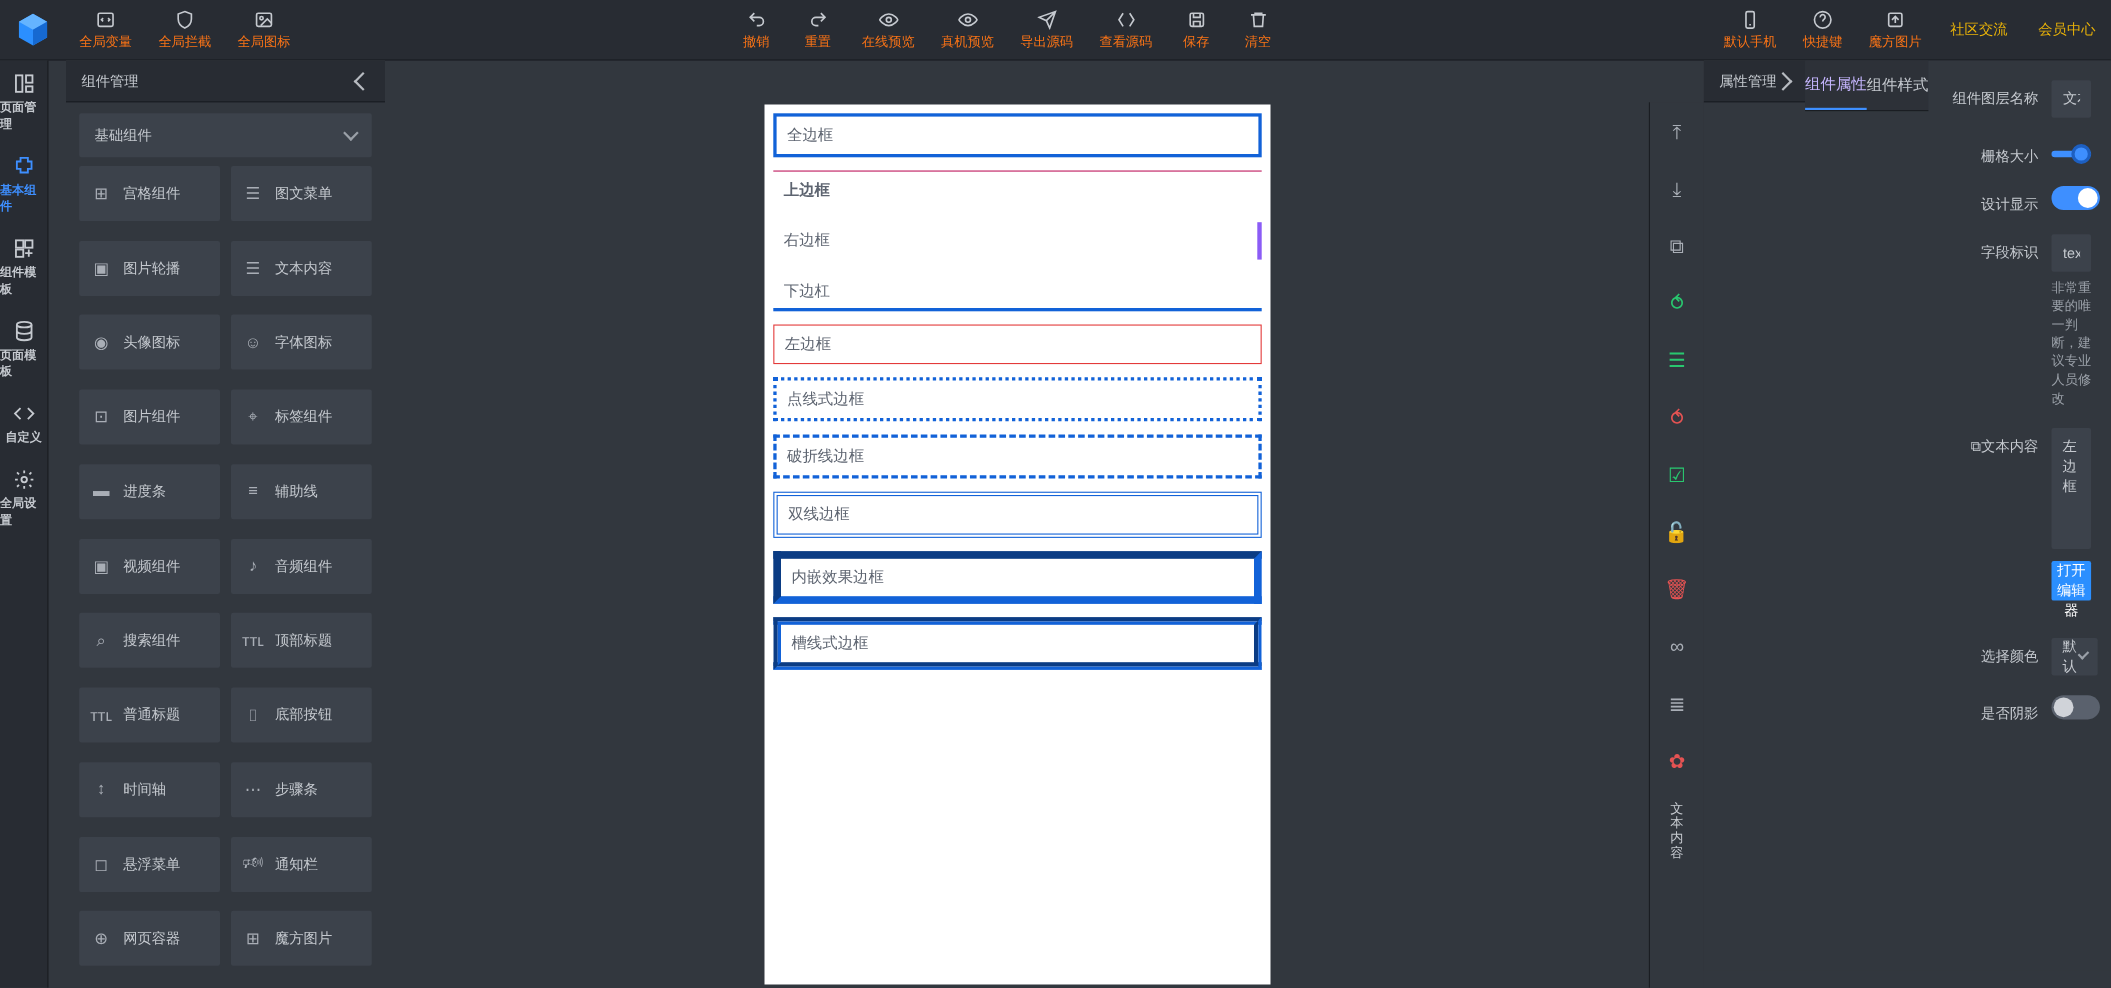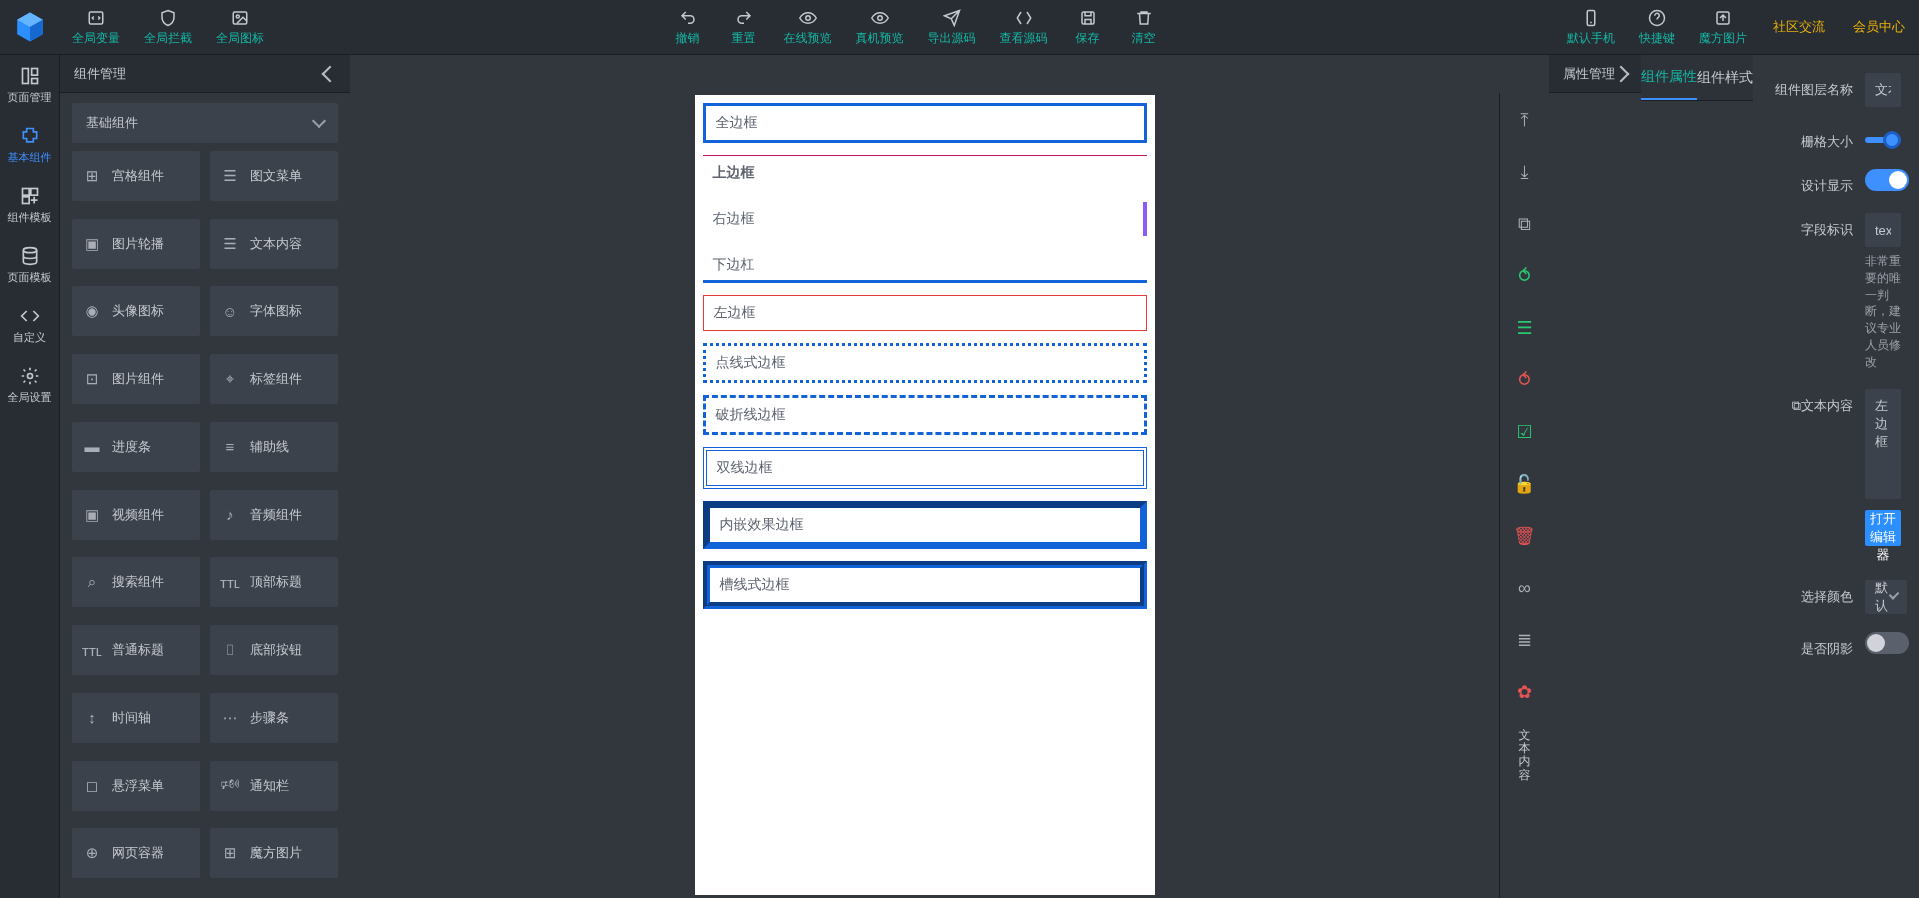--- a/index.html
+++ b/index.html
@@ -3,28 +3,28 @@
 <meta charset="utf-8">
 <style>
 * { box-sizing: border-box; margin: 0; padding: 0; }
 body { font-family: -apple-system, "PingFang SC", "Microsoft YaHei", sans-serif; background: #32373e; color: #c5c9cf; font-size: 13px; width: 1919px; height: 898px; overflow: hidden; position: relative; }
 
 
 .topbar { height: 55px; background: #282c33; display: flex; align-items: center; border-bottom: 1px solid #1a1d22; }
 .topbar .logo { width: 60px; display: flex; align-items: center; justify-content: center; }
 .topbar .logo svg { width: 32px; height: 32px; }
 .top-group { display: flex; }
-.top-btn { display: flex; flex-direction: column; align-items: center; justify-content: center; padding: 4px 12px; cursor: pointer; color: #14b8a6; gap: 2px; min-width: 56px; }
+.top-btn { display: flex; flex-direction: column; align-items: center; justify-content: center; padding: 4px 12px; cursor: pointer; color: #f97316; gap: 2px; min-width: 56px; }
 .top-btn .ico { width: 20px; height: 20px; display: flex; align-items: center; justify-content: center; font-size: 16px; }
 .top-btn .lbl { font-size: 12px; }
 .top-spacer { flex: 1; }
 .top-right-link { padding: 0 14px; cursor: pointer; font-size: 13px; color: #eab308; }
 
 
-.leftnav { position: absolute; left: 0; top: 55px; bottom: 0; width: 60px; background: #282c33; border-right: 1px solid #1a1d22; }
+.leftnav { position: absolute; left: 0; top: 55px; bottom: 0; width: 44px; background: #282c33; border-right: 1px solid #1a1d22; font-weight: bold; }
 .leftnav .nav-item { display: flex; flex-direction: column; align-items: center; justify-content: center; padding: 10px 0; cursor: pointer; gap: 3px; }
 .leftnav .nav-item .ico { width: 22px; height: 22px; display: flex; align-items: center; justify-content: center; font-size: 18px; }
 .leftnav .nav-item .lbl { font-size: 11px; }
 .leftnav .nav-item.active { color: #3e8fff; }
 
 
 .comp-panel { position: absolute; left: 60px; top: 55px; bottom: 0; width: 290px; background: #32373e; display: flex; flex-direction: column; }
 .panel-header { height: 38px; background: #282c33; display: flex; align-items: center; justify-content: space-between; padding: 0 14px; border-bottom: 1px solid #1a1d22; }
 .panel-header .collapse { width: 12px; height: 12px; border-left: 2px solid #b7bbc1; border-bottom: 2px solid #b7bbc1; transform: rotate(45deg); cursor: pointer; }
 .cat-select { height: 40px; margin: 10px 12px 8px 12px; background: #3c424b; display: flex; align-items: center; justify-content: space-between; padding: 0 14px; border-radius: 2px; cursor: pointer; }
@@ -56,21 +56,21 @@
 .rail-btn.green { color: #29c76f; }
 .rail-btn.red { color: #e55353; }
 .rail-btn.text { font-size: 12px; line-height: 1.1; text-align: center; width: 40px; height: auto; color: #c5c9cf; }
 
 
 .prop-panel { position: absolute; right: 0; top: 55px; bottom: 16px; width: 370px; background: #32373e; display: flex; }
 .prop-panel .panel-header { justify-content: space-between; }
 .prop-panel .panel-header .expand { width: 12px; height: 12px; border-right: 2px solid #b7bbc1; border-top: 2px solid #b7bbc1; transform: rotate(45deg); cursor: pointer; }
 .tabs { display: flex; height: 46px; border-bottom: 1px solid #1a1d22; background: #2d3138; }
 .tab { flex: 1; display: flex; align-items: center; justify-content: center; cursor: pointer; font-size: 14px; }
-.tab.active { color: #14b8a6; border-bottom: 2px solid #3e8fff; }
+.tab.active { color: #c4b5fd; border-bottom: 2px solid #3e8fff; }
 .prop-body { flex: 1; overflow-y: auto; padding: 18px 18px; }
 .form-row { display: flex; align-items: flex-start; margin-bottom: 18px; gap: 12px; }
 .form-label { width: 82px; text-align: right; font-size: 13px; color: #c5c9cf; padding-top: 8px; flex-shrink:0;}
 .form-ctrl { flex: 1; }
 .input { width: 100%; height: 34px; background: #3c424b; border: none; color: #c5c9cf; padding: 0 10px; border-radius: 2px; font-size: 13px; }
 .textarea { width: 100%; height: 110px; background: #3c424b; border: none; color: #c5c9cf; padding: 8px 10px; border-radius: 2px; font-size: 13px; resize: none; }
 .slider-track { position: relative; height: 6px; background: #3e8fff; border-radius: 3px; margin-top: 12px; }
 .slider-thumb { position: absolute; right: 0; top: -6px; width: 18px; height: 18px; border-radius: 50%; background: #3e8fff; border: 3px solid #1d5fc1; }
 .switch { position: relative; width: 44px; height: 22px; border-radius: 11px; background: #5a616d; cursor: pointer; }
 .switch .knob { position: absolute; left: 2px; top: 2px; width: 18px; height: 18px; border-radius: 50%; background: #d0d3d9; }

